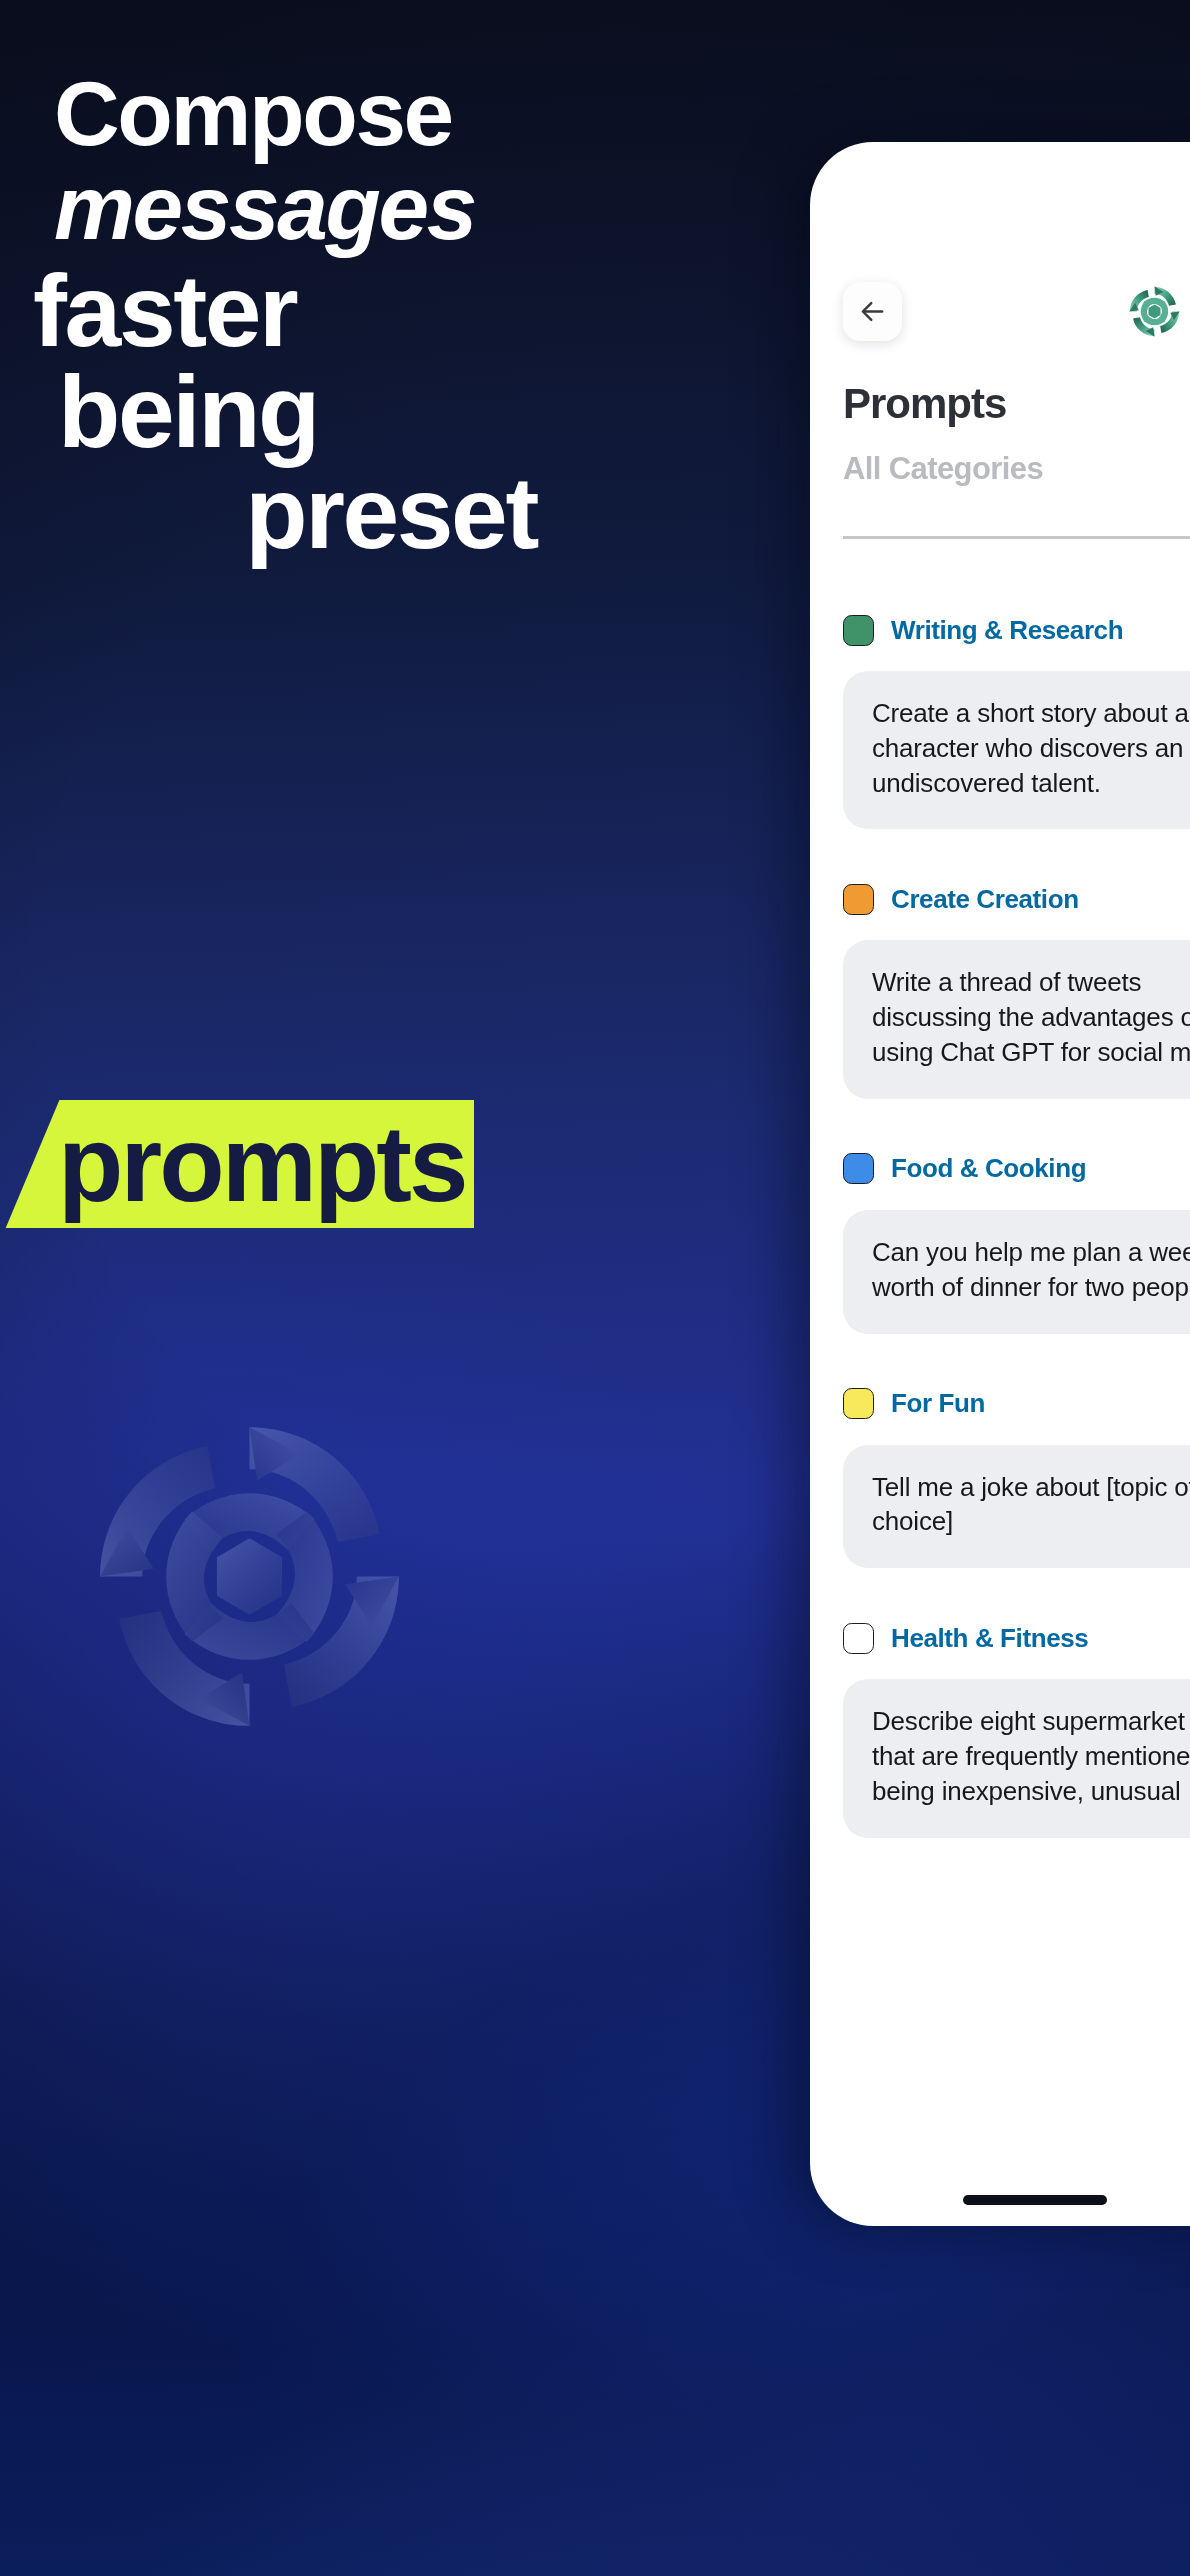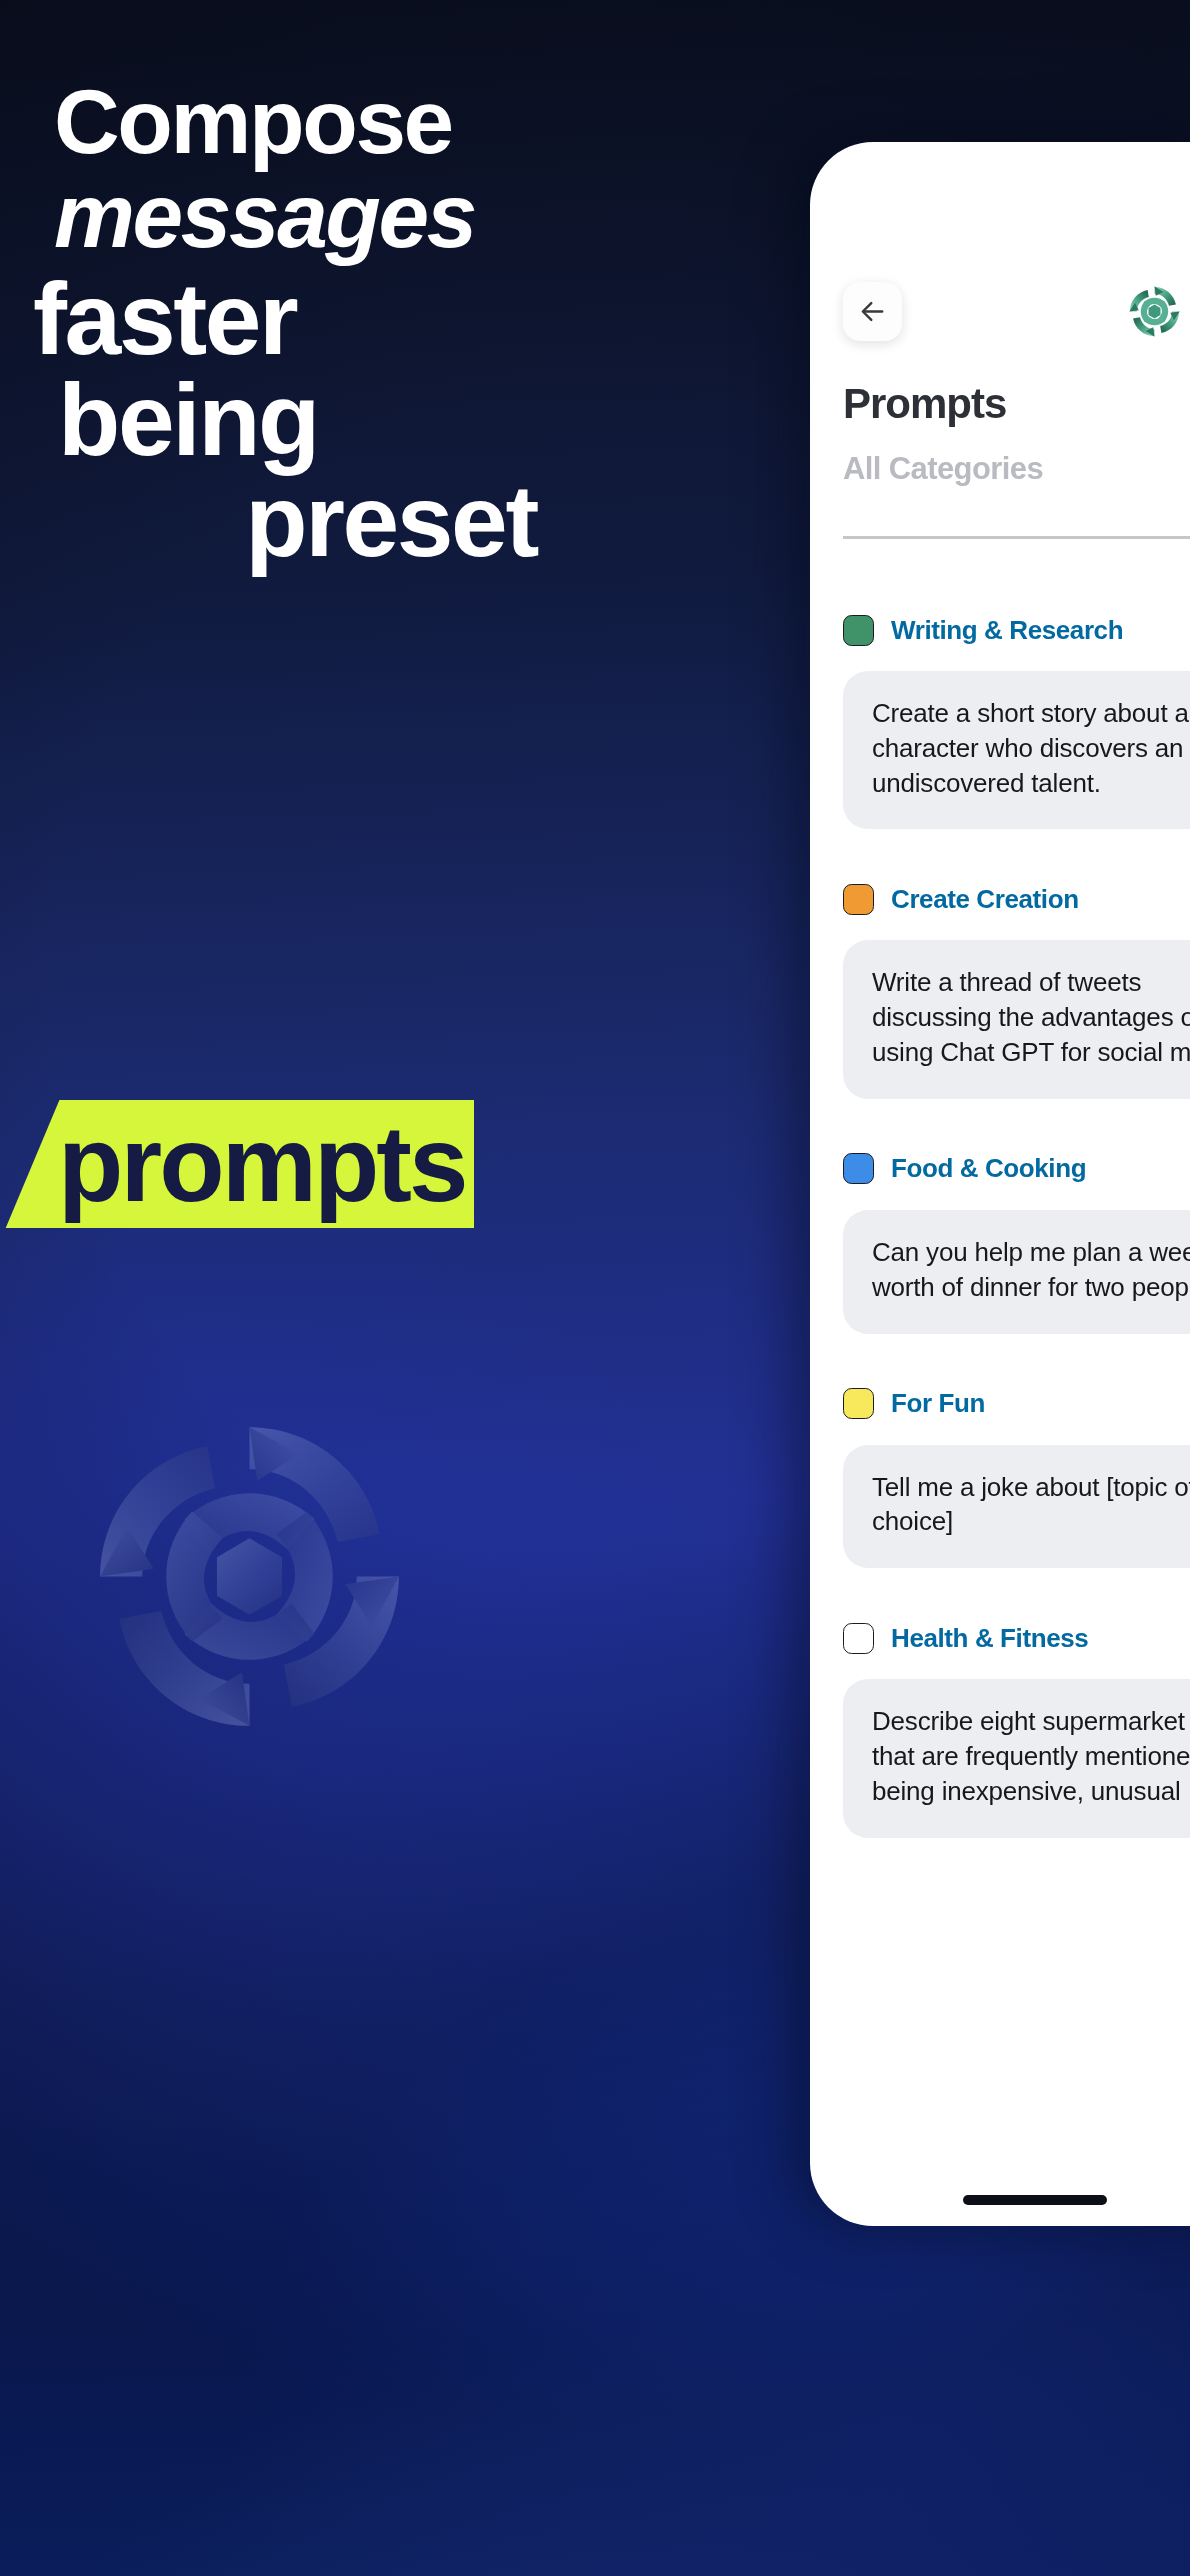--- a/index.html
+++ b/index.html
@@ -28,21 +28,21 @@
   #watermark {
     position:absolute; left:58px; top:1385px;
     width:383px; height:383px;
     opacity:.33;
     filter:blur(0.4px);
   }
   #watermark svg { width:100%; height:100%; display:block; }
 
   
   #headline {
-    position:absolute; left:0; top:80px; width:537px;
+    position:absolute; left:0; top:72px; width:537px;
     color:#fff;
     font-weight:800;
     letter-spacing:-2.4px;
     line-height:.93;
     font-size:92px;
     z-index:4;
   }
   #headline .ln { display:block; white-space:nowrap; }
   #headline .ln1 { padding-left:54px; font-size:91px; margin-bottom:9.6px;}
   #headline .ln2 { padding-left:54px; font-size:91px; margin-bottom:13.4px;font-style:italic;}

